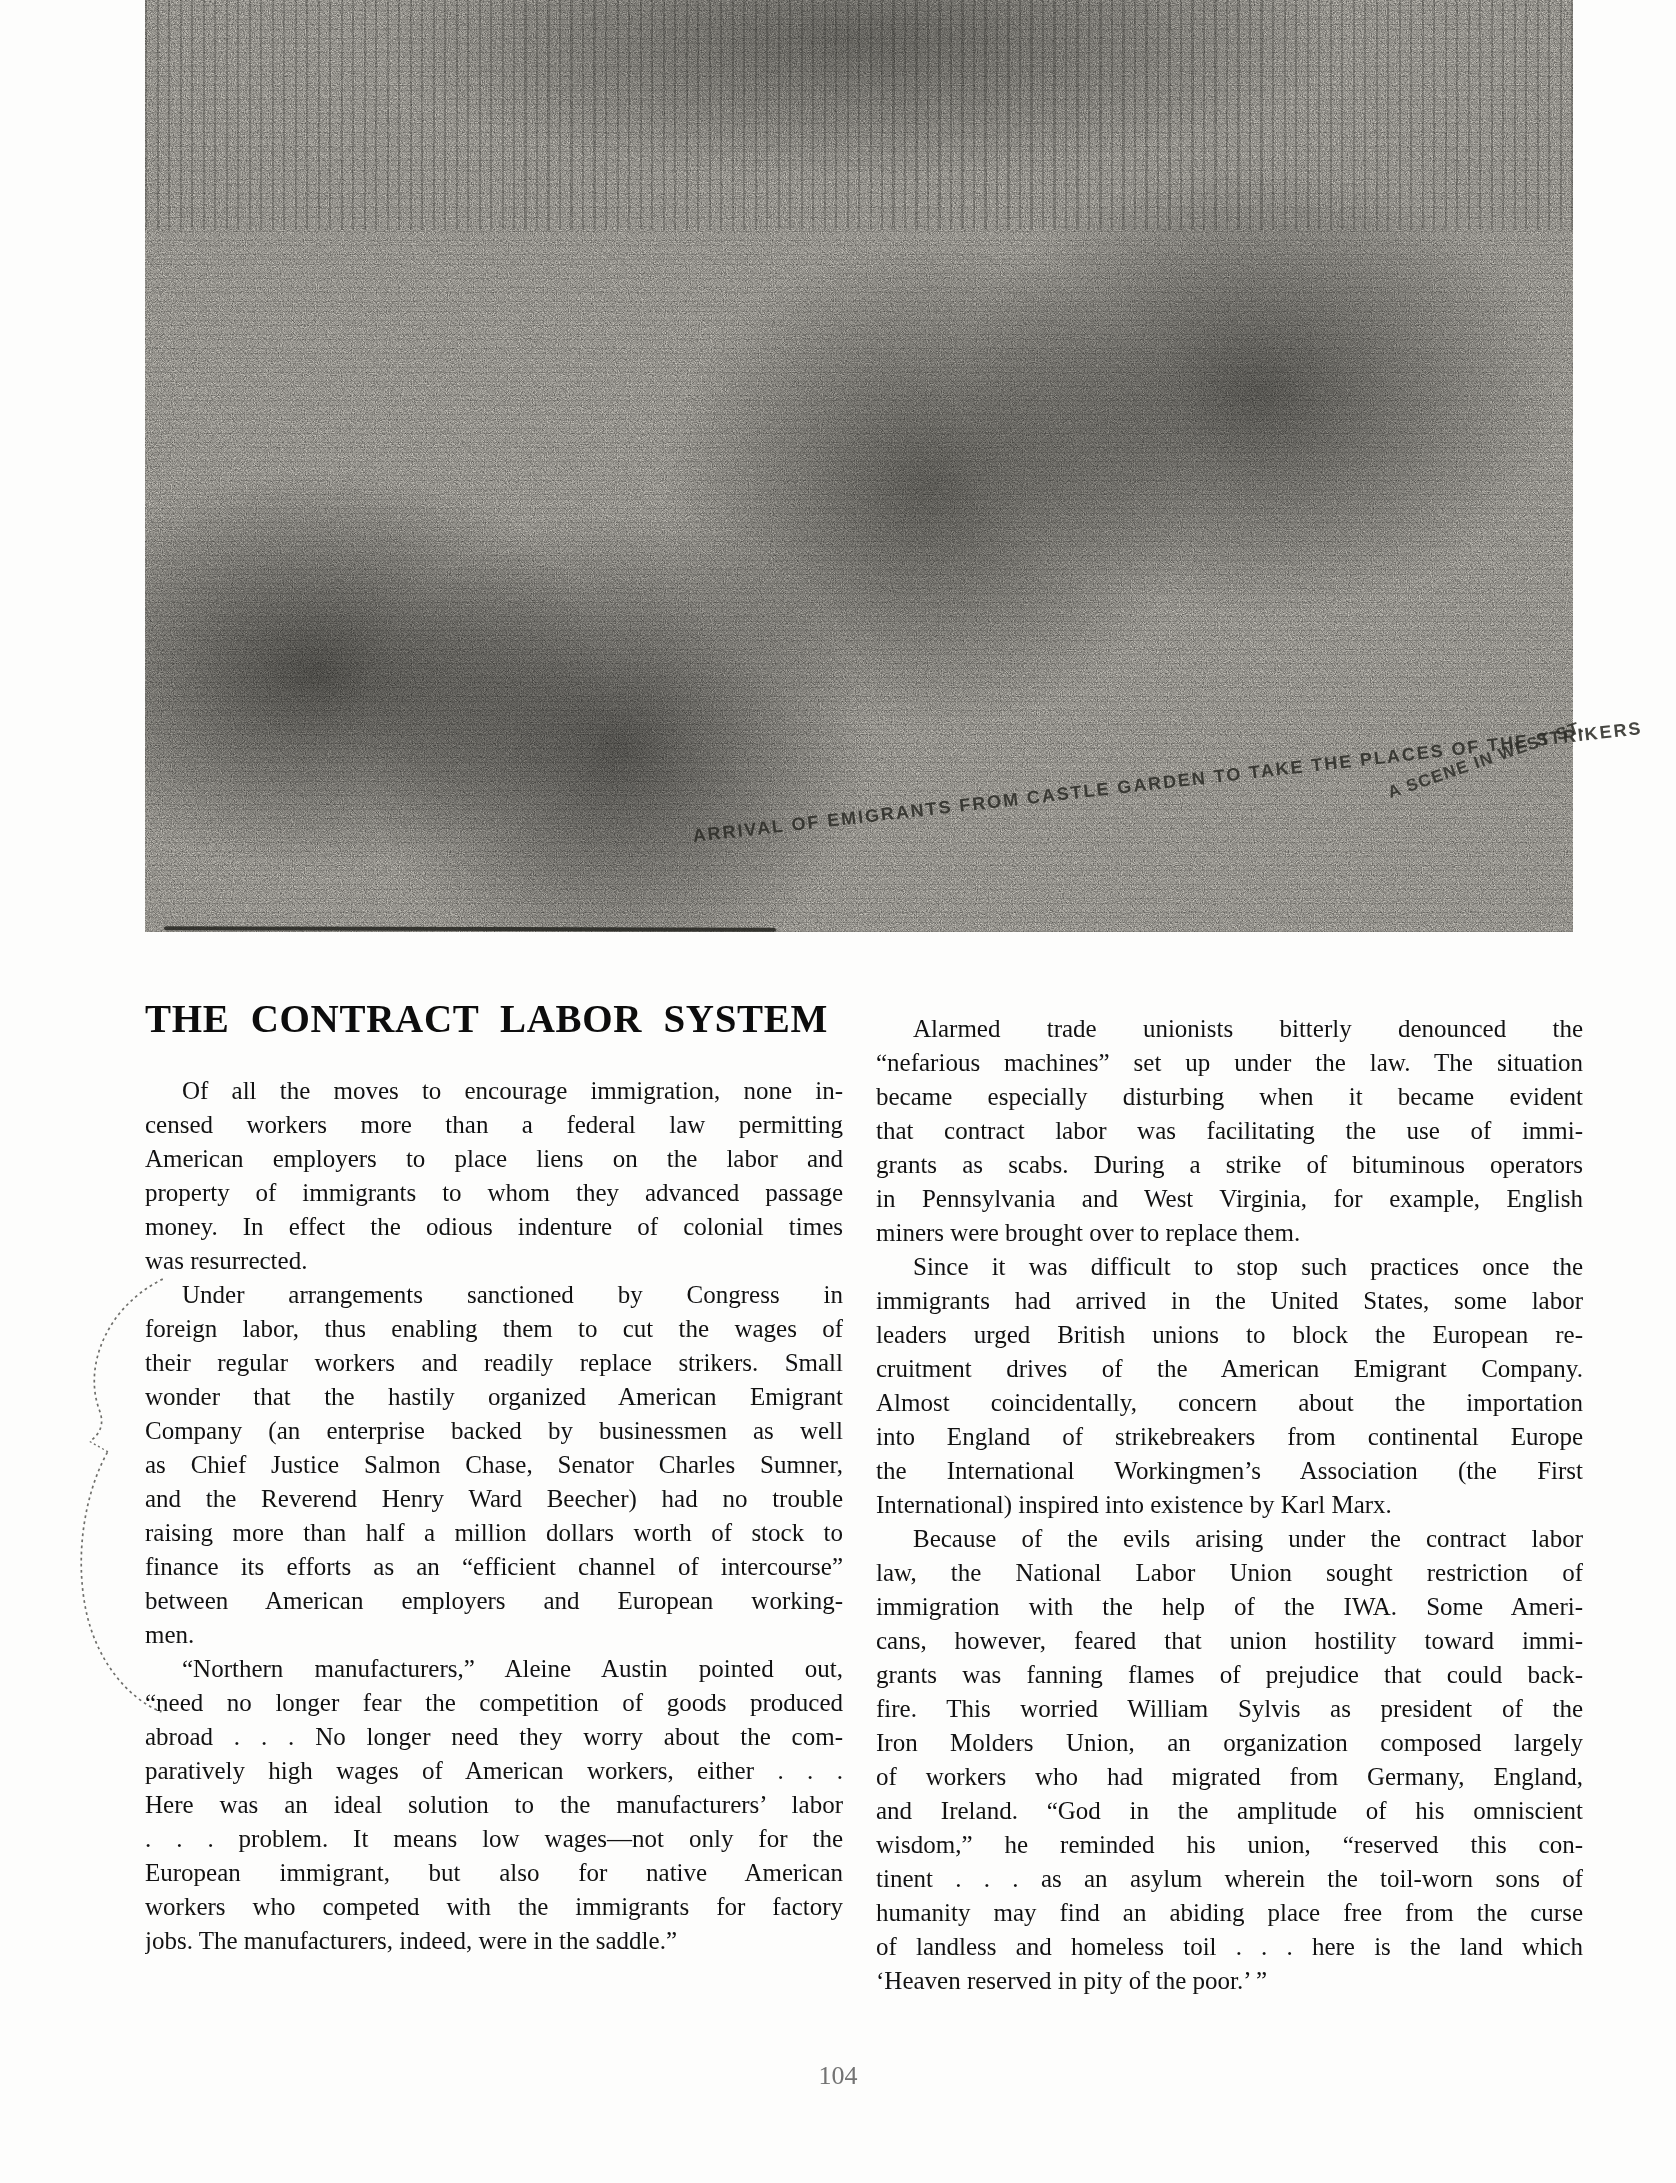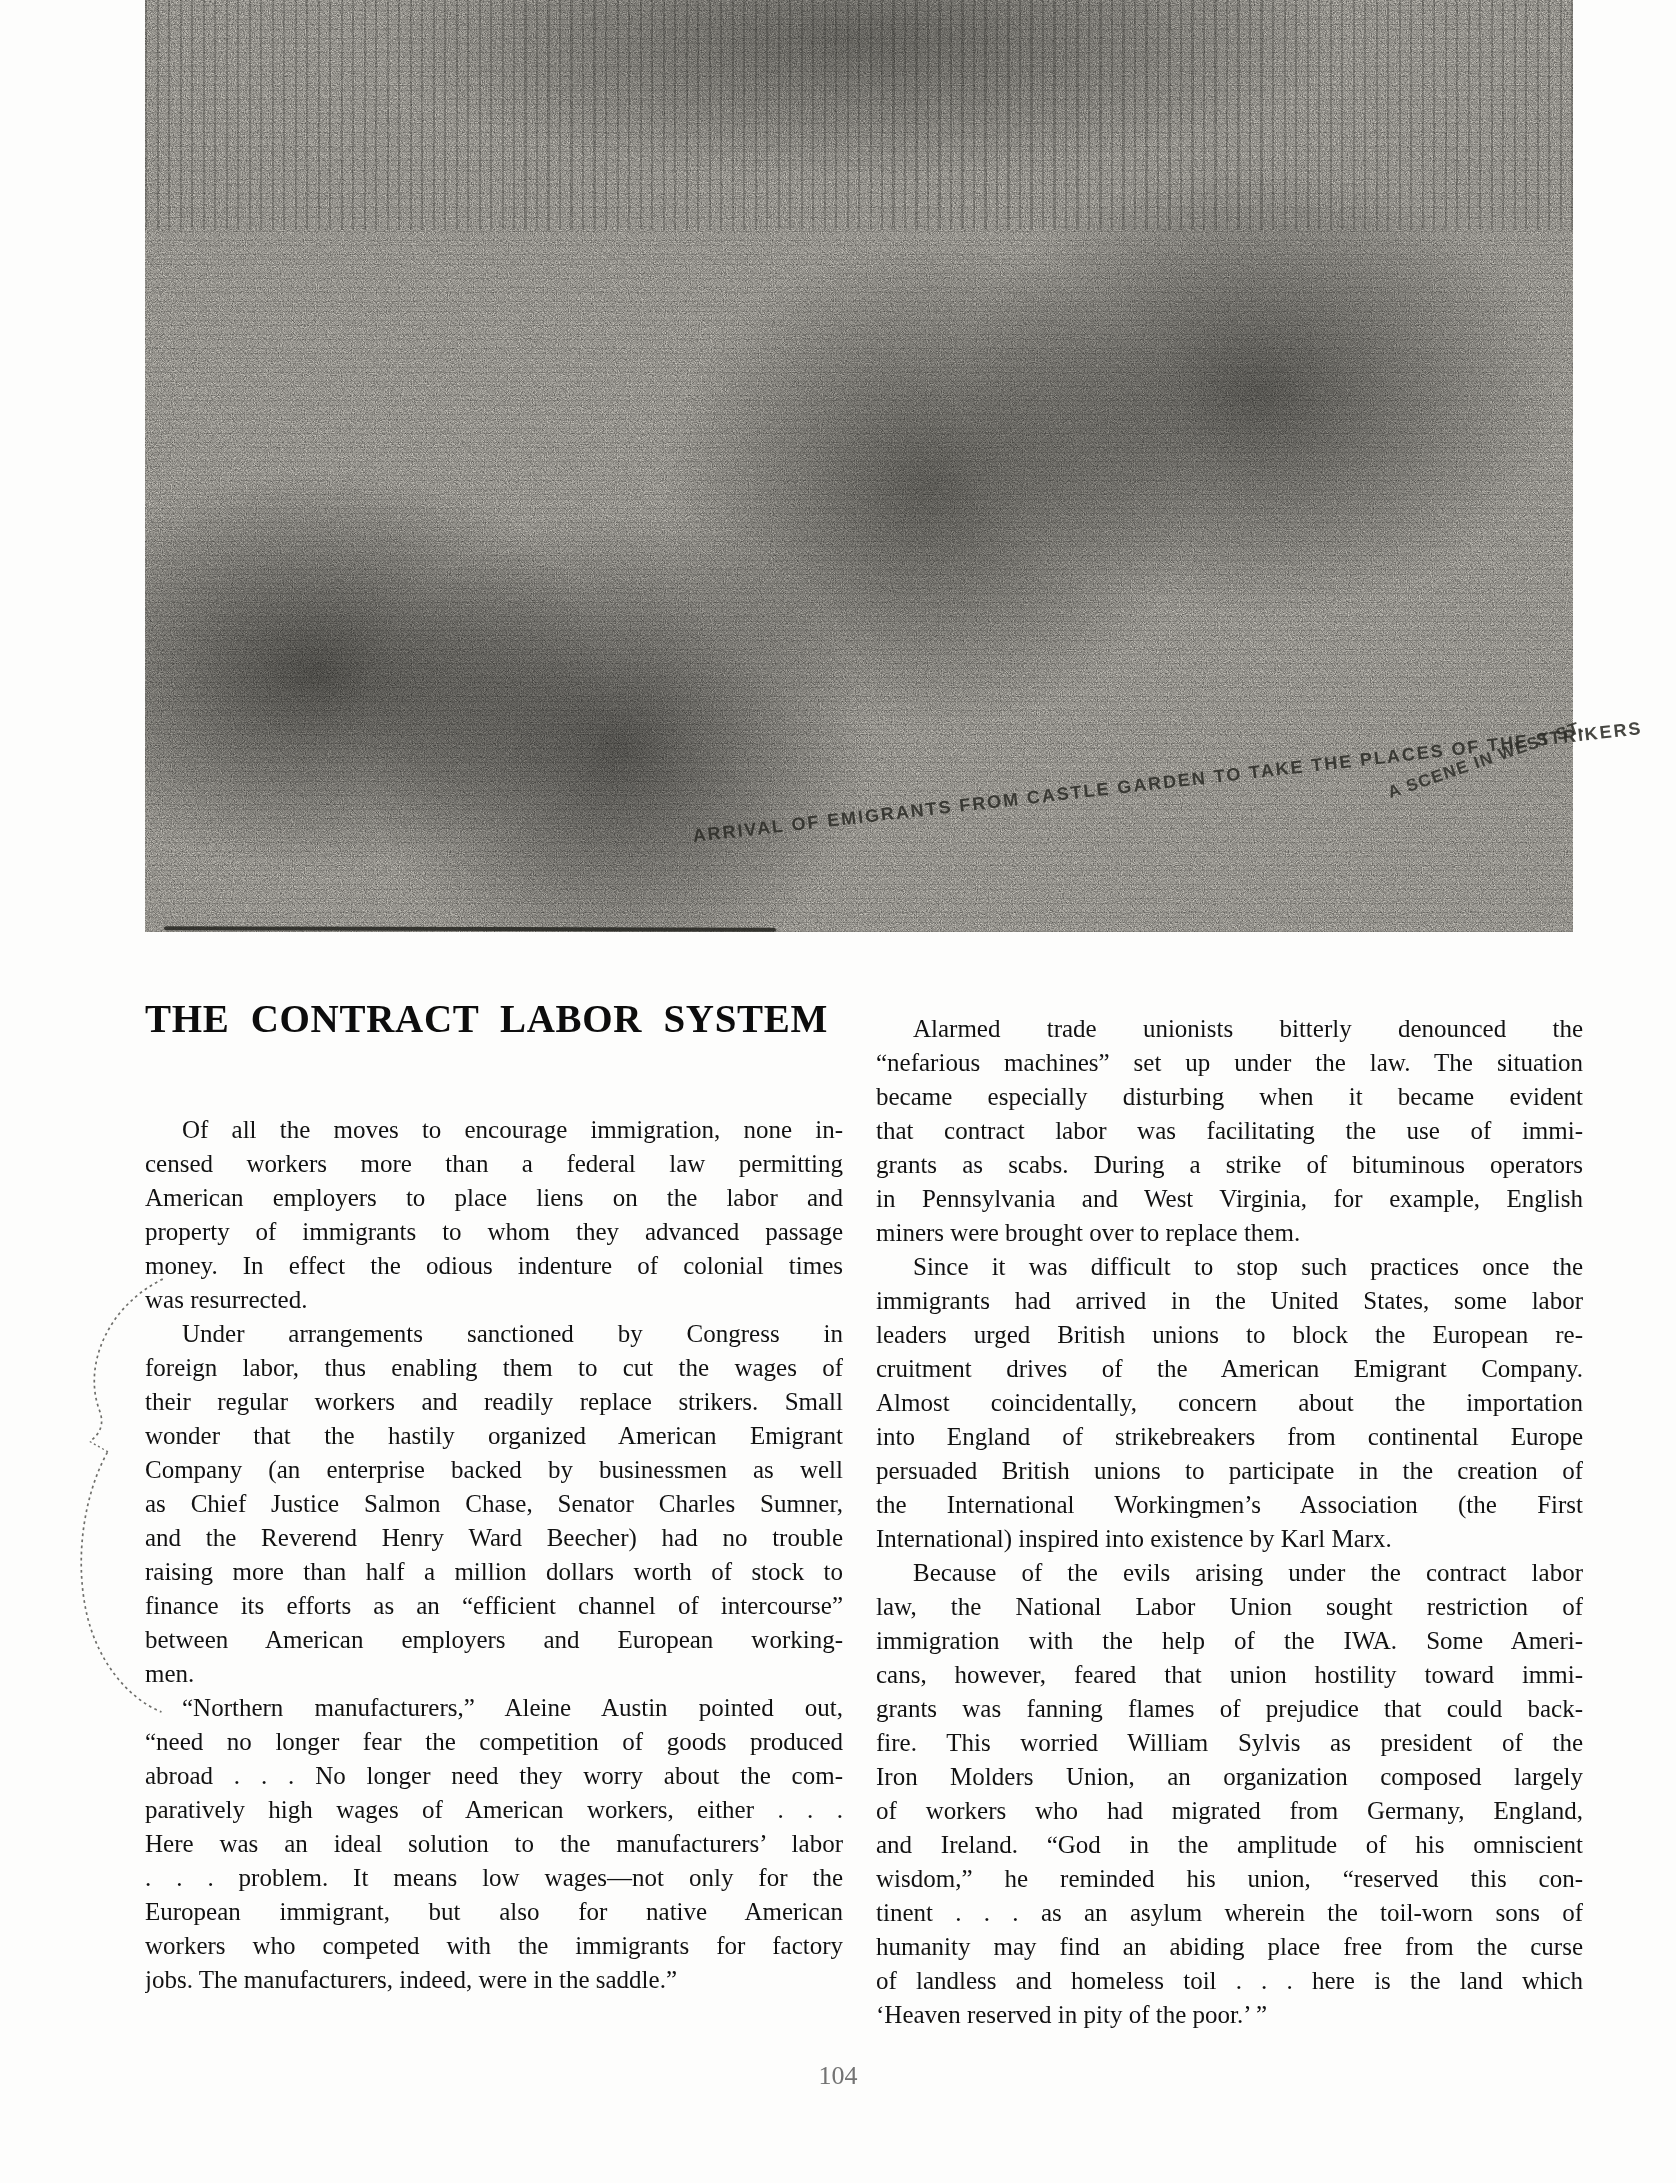--- a/index.html
+++ b/index.html
@@ -53,21 +53,21 @@
 
   
   .col { position:absolute; }
   .col-left  { left:145px;  top:999px; width:698px; }
   .col-right { left:876px; top:1012px; width:707px; }
 
   h1.title {
     margin:0; font-size:39px; line-height:39px; font-weight:700;
     letter-spacing:0.7px; word-spacing:10.8px; color:#0d0d0d; white-space:nowrap;
   }
-  .paras { margin-top:75px; }
+  .paras { margin-top:36px; }
   .col-right .paras { margin-top:0; }
 
   .para { margin:0; }
   .line {
     font-size:25px; line-height:34px; height:34px; overflow:hidden;
     text-align:justify; text-align-last:justify; color:#121212;font-family:Liberation Serif, serif;
   }
   .line.first { text-indent:37px; }
   .line.last  { text-align-last:left; }
 
@@ -152,21 +152,20 @@
             <div class="line">in Pennsylvania and West Virginia, for example, English</div>
             <div class="line last">miners were brought over to replace them.</div>
           </div>
           <div class="para">
             <div class="line first">Since it was difficult to stop such practices once the</div>
             <div class="line">immigrants had arrived in the United States, some labor</div>
             <div class="line">leaders urged British unions to block the European re-</div>
             <div class="line">cruitment drives of the American Emigrant Company.</div>
             <div class="line">Almost coincidentally, concern about the importation</div>
             <div class="line">into England of strikebreakers from continental Europe</div>
-            <div class="line">persuaded British unions to participate in the creation of</div>
             <div class="line">the International Workingmen’s Association (the First</div>
             <div class="line last">International) inspired into existence by Karl Marx.</div>
           </div>
           <div class="para">
             <div class="line first">Because of the evils arising under the contract labor</div>
             <div class="line">law, the National Labor Union sought restriction of</div>
             <div class="line">immigration with the help of the IWA. Some Ameri-</div>
             <div class="line">cans, however, feared that union hostility toward immi-</div>
             <div class="line">grants was fanning flames of prejudice that could back-</div>
             <div class="line">fire. This worried William Sylvis as president of the</div>

